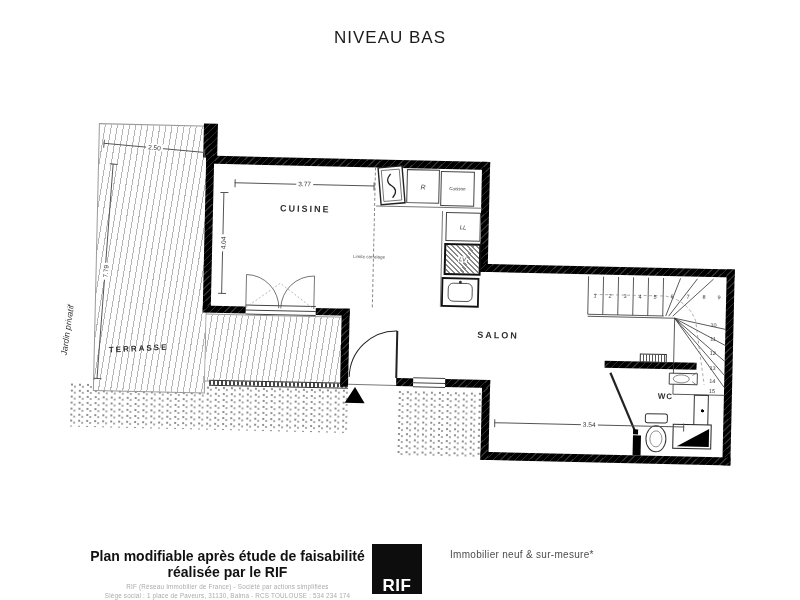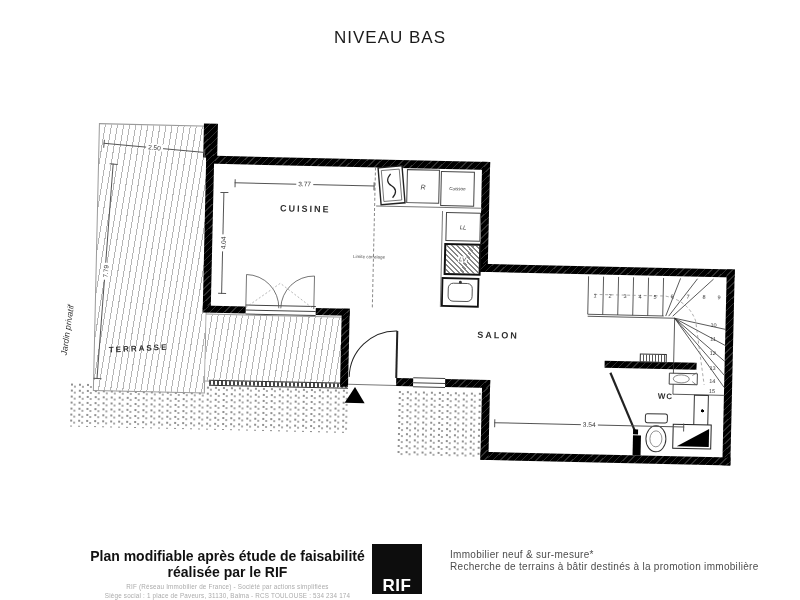--- a/index.html
+++ b/index.html
@@ -229,16 +229,15 @@
   <div id="footer-left">
     <div class="l1">Plan modifiable après étude de faisabilité réalisée par le RIF</div>
     <div class="l2">RIF (Réseau Immobilier de France) - Société par actions simplifiées</div>
     <div class="l3">Siège social : 1 place de Paveurs, 31130, Balma - RCS TOULOUSE : 534 234 174</div>
   </div>
   <div id="logo">
     <span>RIF</span>
   </div>
   <div id="footer-right">
     <div>Immobilier neuf &amp; sur-mesure*</div>
-    <div>Recherche de terrains à bâtir destinés à la promotion immobilière</div>
   </div>
 
 </div>
 
 </body></html>

